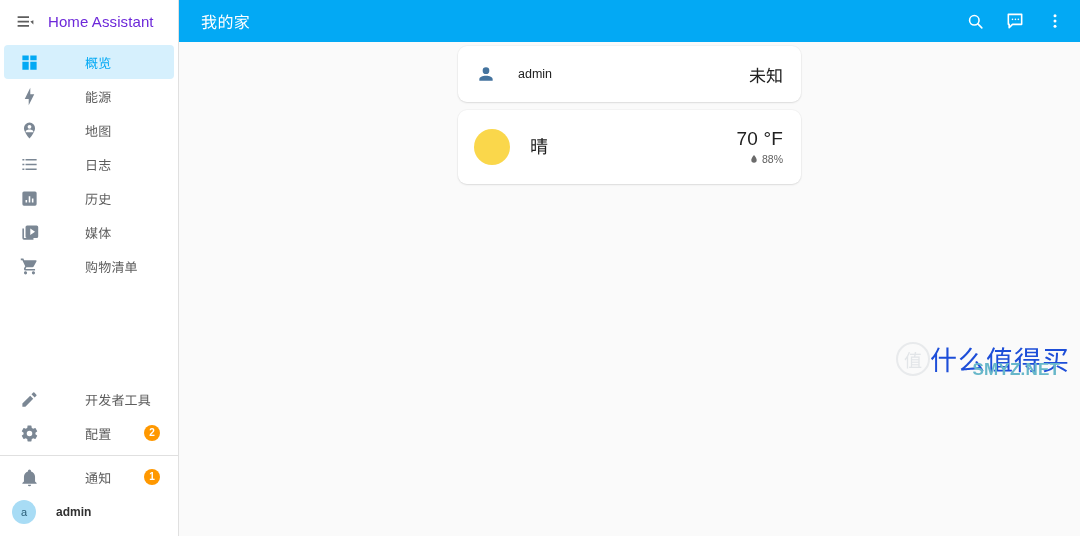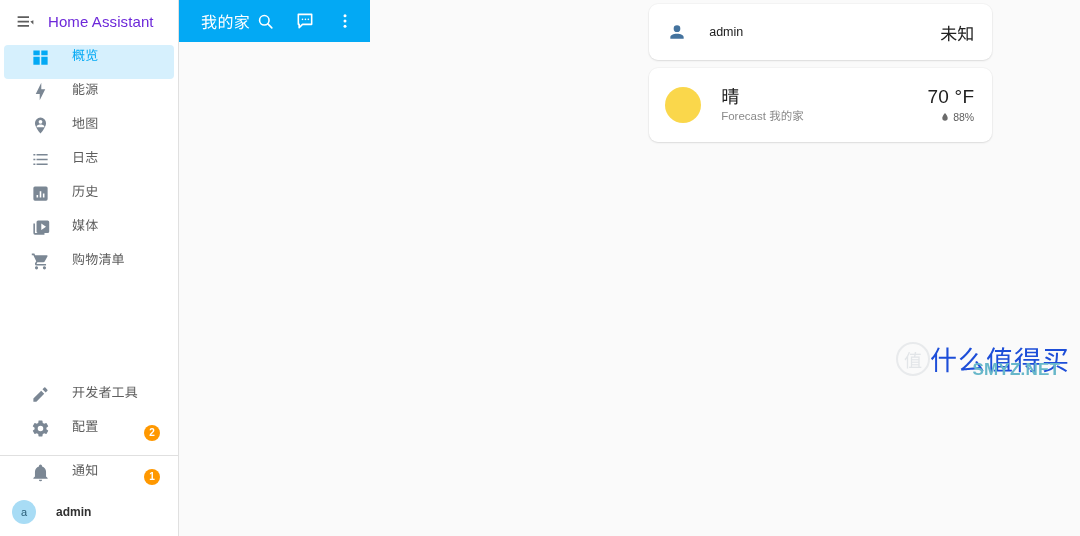--- a/index.html
+++ b/index.html
@@ -67,25 +67,27 @@
 
   .nav-list {
     padding-top: 3px;
     display: flex;
     flex-direction: column;
   }
 
   .nav-item {
     height: 34px;
     display: flex;
-    padding-left: 24px;
+    align-items: center;
+    padding-left: 13px;
     margin: 0 4px 0 4px;
     border-radius: 4px;
     color: #8c96a5;
     position: relative;
+    gap: 24px;
   }
 
   .nav-item .nav-icon {
     width: 24px;
     height: 24px;
     display: flex;
     align-items: center;
     justify-content: center;
     flex: 0 0 24px;
     color: #7b8794;
@@ -161,21 +163,21 @@
     font-size: 12px;
     color: #303030;
     margin-left: 20px;
     font-weight: 700;
   }
 
   
   .main {
     flex: 1 1 auto;
     display: flex;
-    flex-direction: row;
+    flex-direction: column;
     height: 382px;
     background: #fafafa;
     position: relative;
     overflow: hidden;
   }
 
   .toolbar {
     height: 42px;
     flex: 0 0 42px;
     background: #03a9f4;
@@ -533,21 +535,20 @@
             <span class="entity-name">admin</span>
             <span class="entity-state">未知</span>
           </div>
         </div>
 
         <div class="card">
           <div class="weather-row">
             <span class="sun-icon"></span>
             <div class="weather-text">
               <div class="weather-condition">晴</div>
-              <div class="weather-secondary">Forecast 我的家</div>
             </div>
             <div class="weather-right">
               <div class="weather-temp">70 °F</div>
               <div class="weather-humidity">
                 <span class="drop-icon">
                   <svg width="10" height="12" viewBox="0 0 24 24" fill="currentColor">
                       <path d="M12 2.5S5.5 10 5.5 14.5a6.5 6.5 0 0 0 13 0C18.5 10 12 2.5 12 2.5Z"></path>
                     </svg>
                 </span>
                 <span>88%</span>

